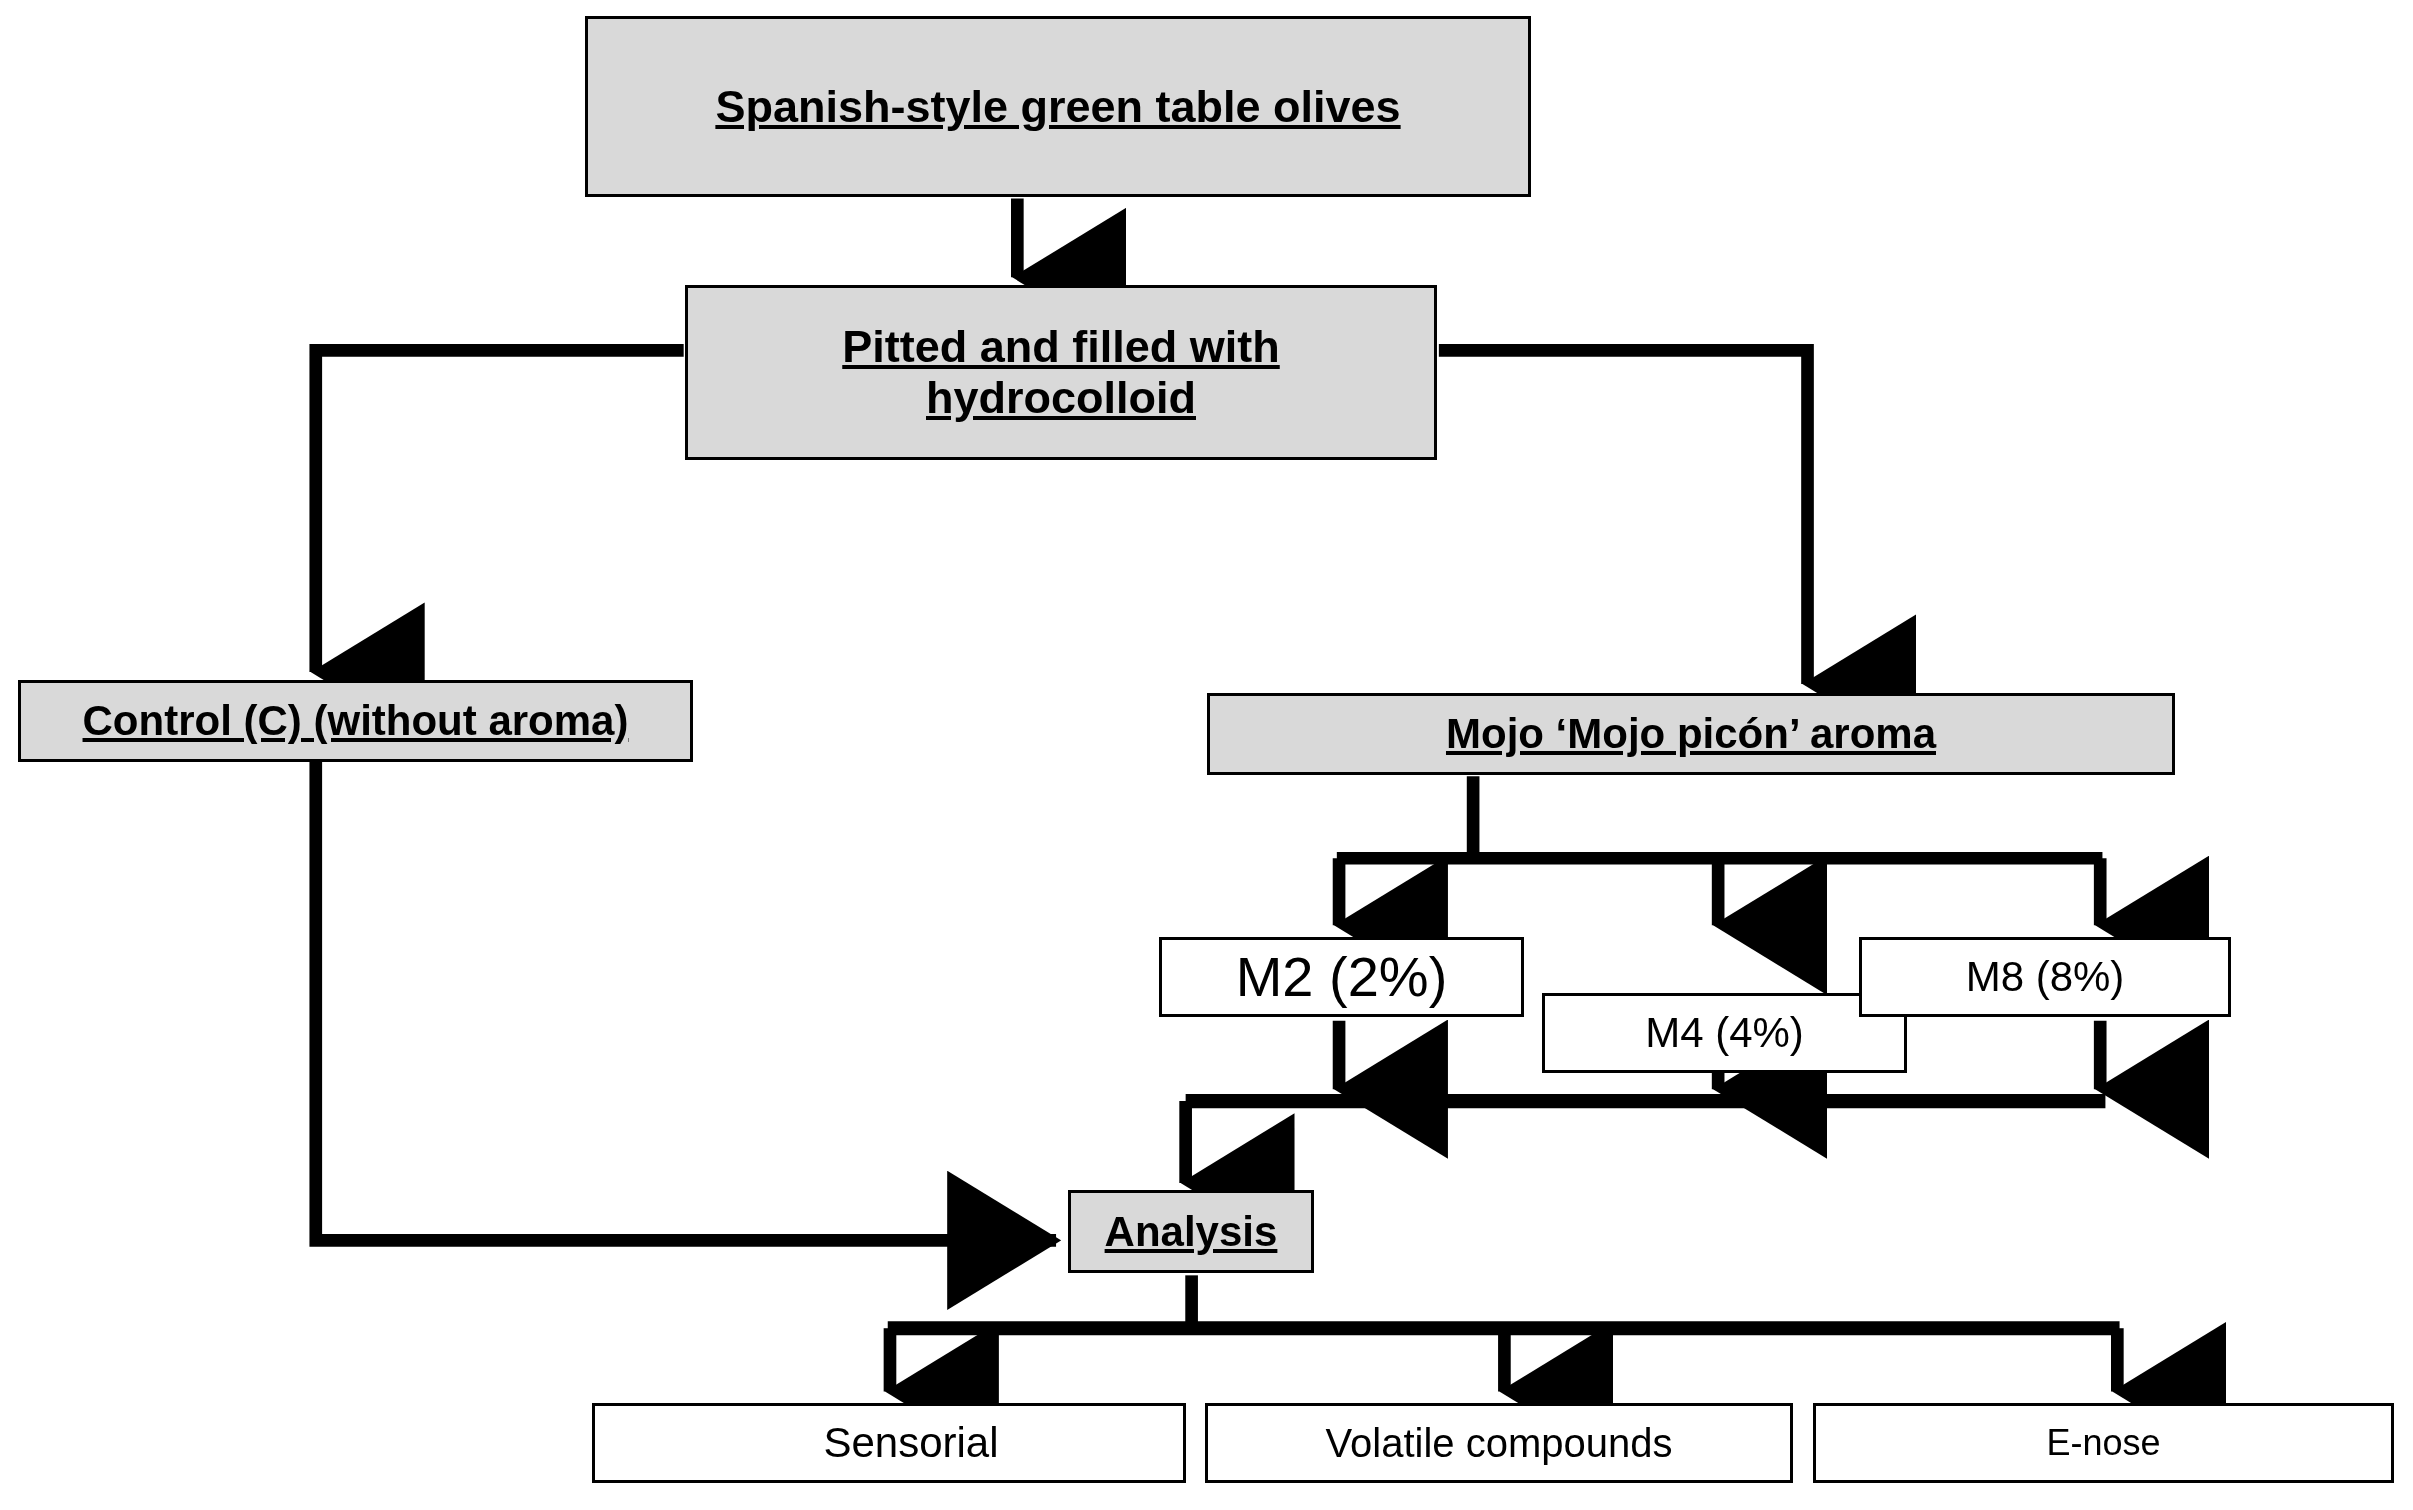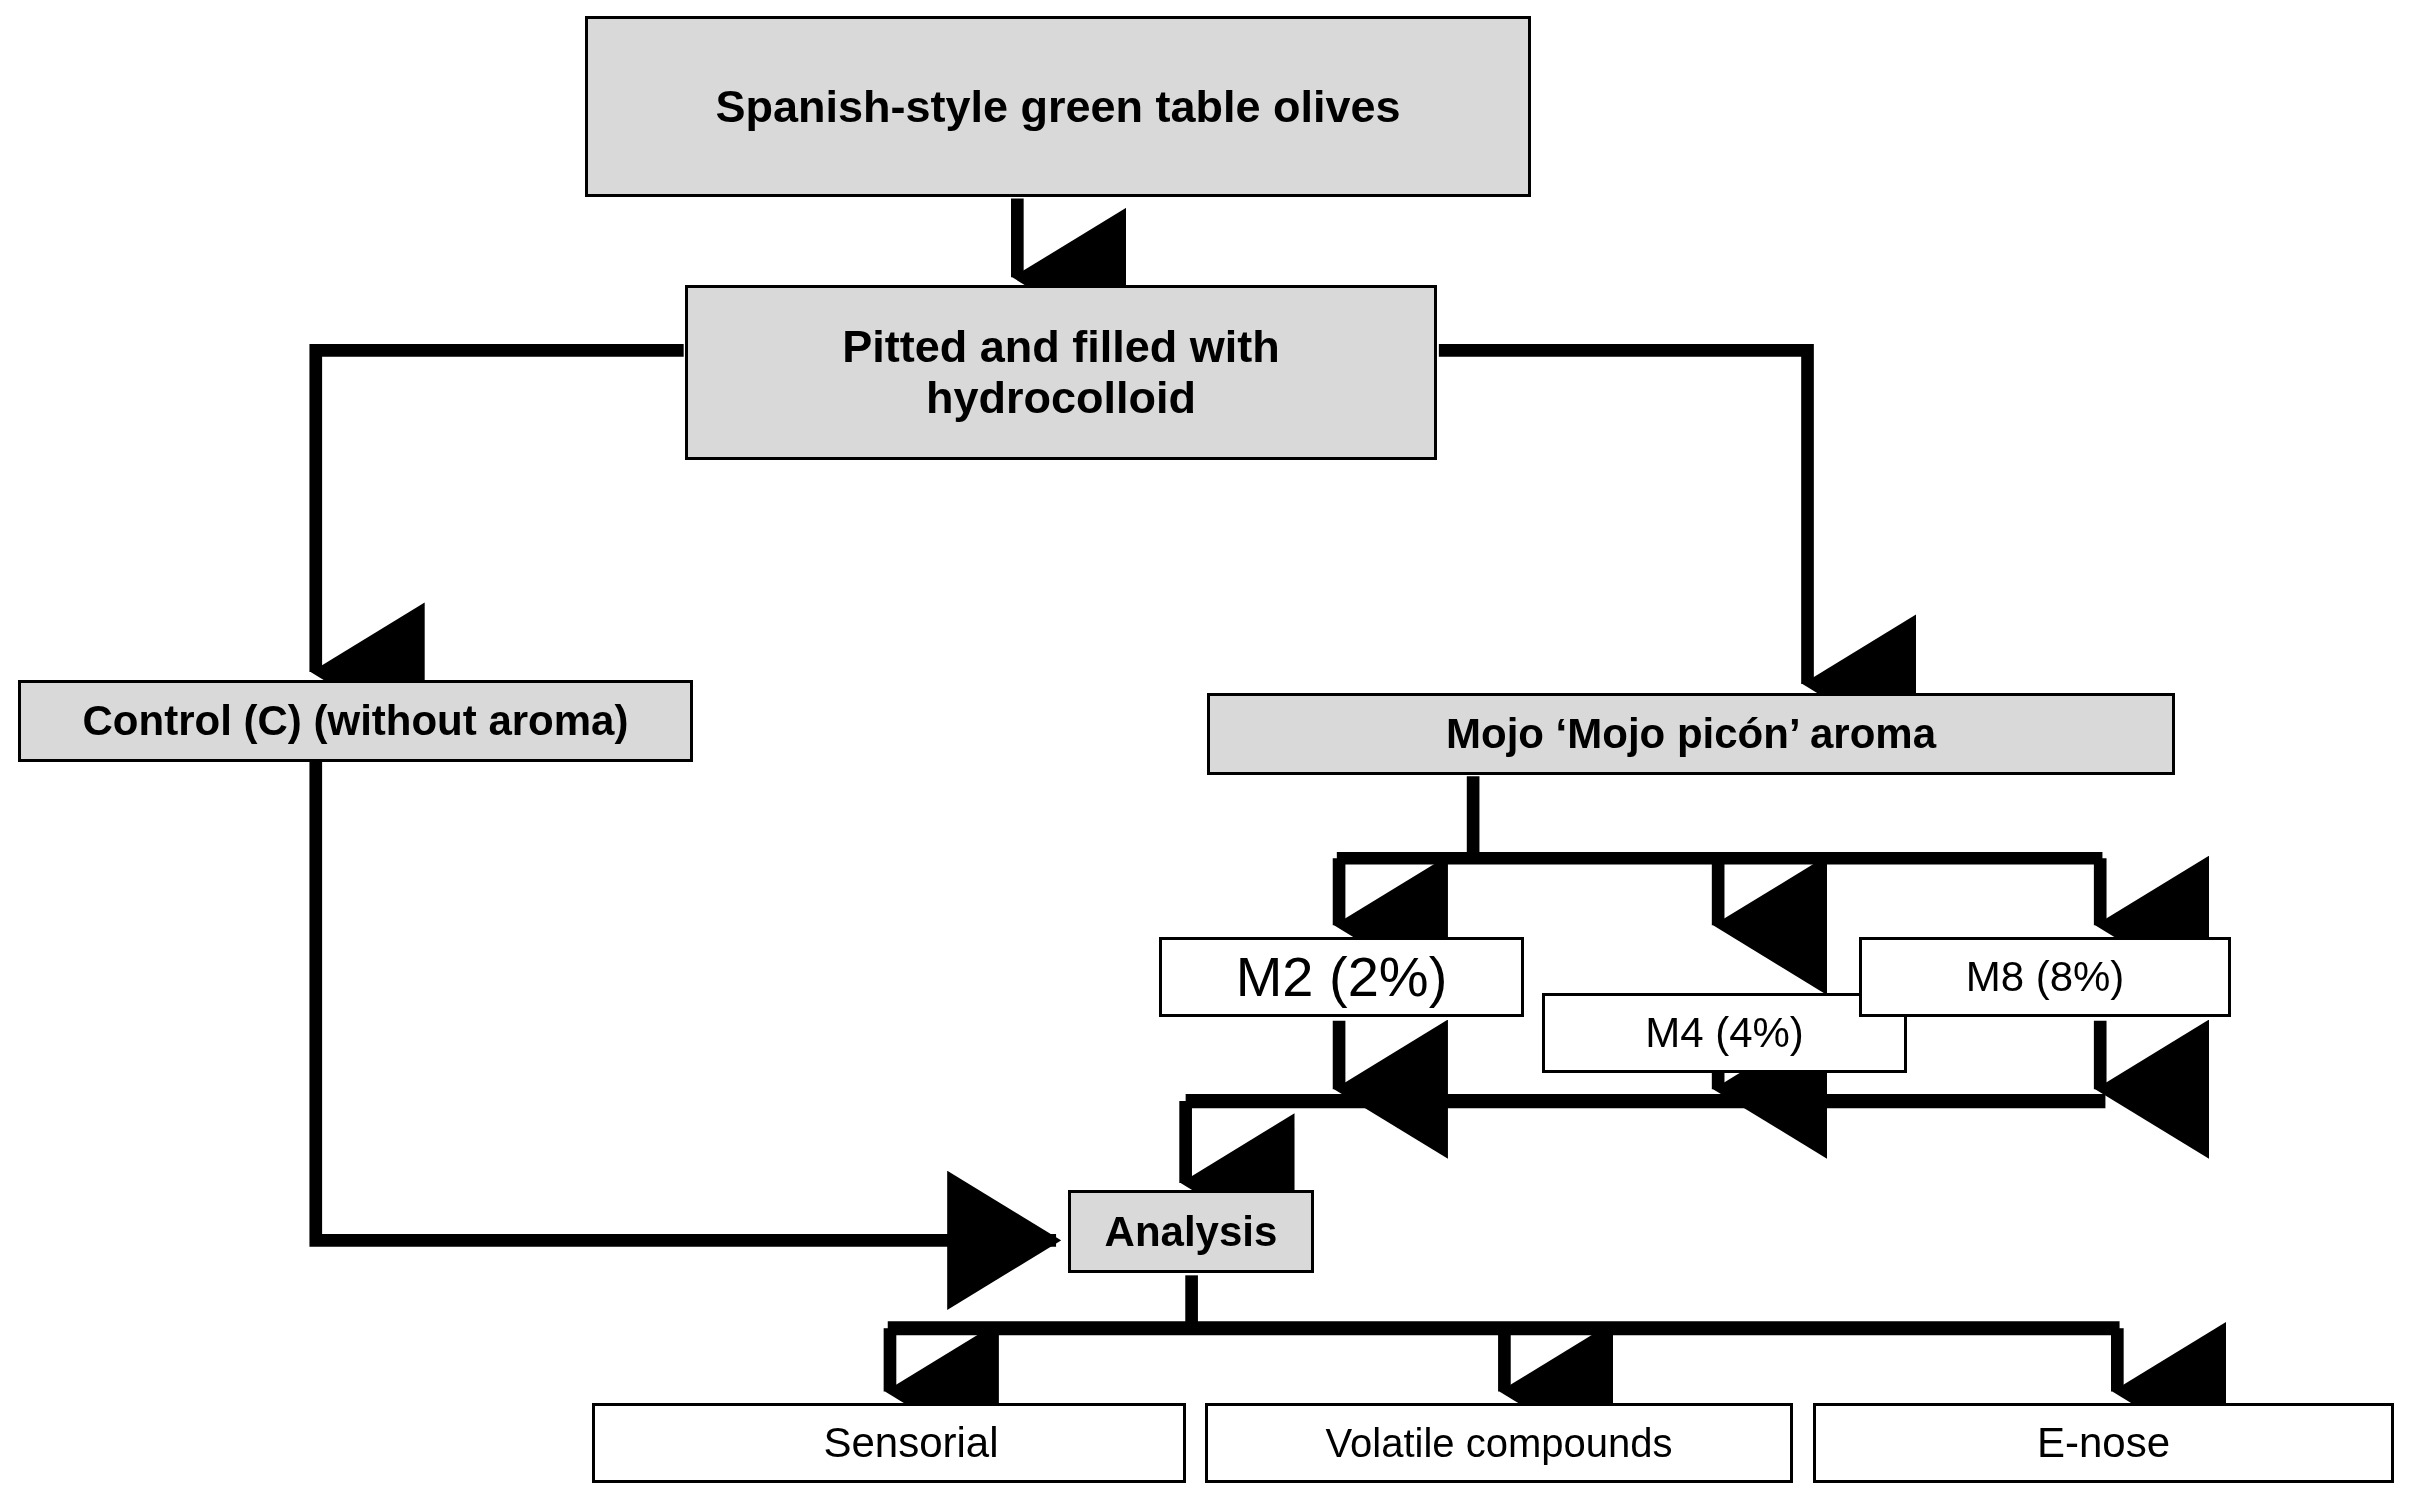--- a/index.html
+++ b/index.html
@@ -37,35 +37,35 @@
     z-index: 5;
   }
   .node .label {
     display: block;
     width: 100%;
     padding: 0 7.4px;
     box-sizing: border-box;
   }
   .filled { background: #D9D9D9; }
   .plain  { background: #FFFFFF; }
-  .bold   { font-weight: bold; }
+  .bold   { font-weight: bold; text-decoration: underline; }
   .normal { font-weight: normal; }
 
   
   #node-olives   { left: 585px;  top: 16.4px;   width: 946px; height: 181px; font-size: 45px; }
   #node-pitted   { left: 685px;  top: 285px;  width: 752px; height: 175px; font-size: 45px; }
   #node-control  { left: 18px;   top: 680px;  width: 675px;  height: 82px; font-size: 42px; }
   #node-mojo     { left: 1207px; top: 693px;  width: 968px; height: 82px; font-size: 42px; }
   #node-m2       { left: 1159px; top: 937px; width: 365px;  height: 80px; font-size: 56px; }
   #node-m4       { left: 1542px; top: 993px; width: 365px;  height: 80px; font-size: 42px; }
   #node-m8       { left: 1859px; top: 937px; width: 372px;  height: 80px; font-size: 42px; }
   #node-analysis { left: 1068px; top: 1190px; width: 246px;  height: 83px; font-size: 42px; }
   #node-sensorial { left: 592px;  top: 1403px; width: 594px;  height: 80px; font-size: 42px; padding-left: 44px; }
   #node-volatile  { left: 1205px; top: 1403px; width: 588px;  height: 80px; font-size: 40px; }
-  #node-enose     { left: 1813px; top: 1403px; width: 581px;  height: 80px; font-size: 42px; }
+  #node-enose     { left: 1813px; top: 1403px; width: 581px;  height: 80px; font-size: 36px; }
 </style>
 </head>
 <body>
 
 <div id="canvas">
 
   <svg id="flow-svg" viewBox="0 0 3240 2028" xmlns="http://www.w3.org/2000/svg">
     <defs>
       <marker id="arrowDown" markerWidth="11" markerHeight="9" refX="5.5" refY="8.6" orient="auto" markerUnits="strokeWidth">
         <path d="M0,0 L11,0 L5.5,9 Z" fill="#000000"></path>

